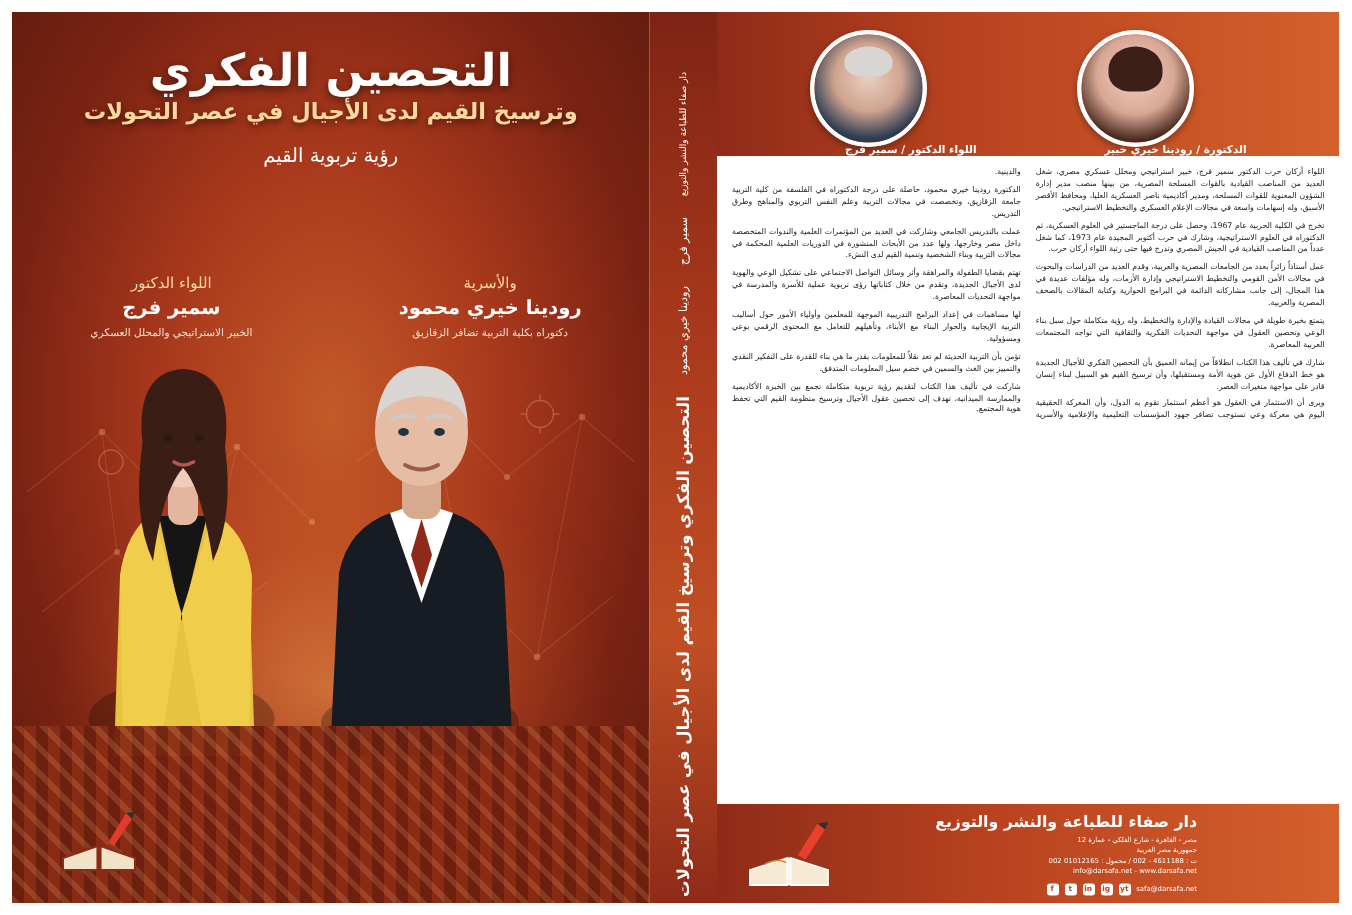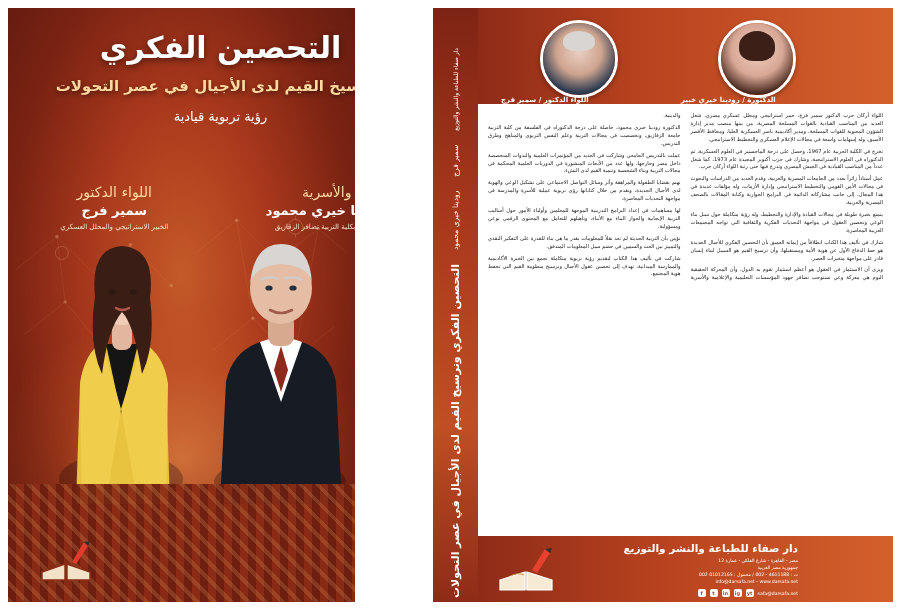--- a/index.html
+++ b/index.html
@@ -23,21 +23,21 @@
   .photo-l{left:62px;}
   .photo-r{left:240px;}
 
   .face-w{background:radial-gradient(circle at 50% 38%,#f0cfc0 0%,#d8a795 45%,#4a2a20 75%,#2b1712 100%);}
   .face-m{background:radial-gradient(circle at 50% 40%,#e9cfc2 0%,#cfa48f 40%,#2f3d52 72%,#1b2433 100%);}
   .face-w:after{content:"";position:absolute;left:18px;top:8px;width:36px;height:30px;border-radius:50% 50% 40% 40%;
         background:#3c2018;}
   .face-m:after{content:"";position:absolute;left:20px;top:8px;width:32px;height:20px;border-radius:50% 50% 40% 40%;
         background:#d8d5d2;}
 
-  .cap{position:absolute;top:88px;width:150px;text-align:left;color:#ffffff;
+  .cap{position:absolute;top:88px;width:150px;text-align:right;color:#ffffff;
        font-size:7px;font-weight:bold;direction:rtl;}
   .cap.l{left:23px;}
   .cap.r{left:203px;}
 
   .bodytext{position:absolute;top:104px;width:395px;left:10px;height:420px;
             direction:rtl;text-align:justify;color:#1a1a1a;font-size:5.2px;line-height:1.52;
             column-count:2;column-gap:10px;}
   .bodytext p{margin:0 0 4px 0;}
 
   .pub{position:absolute;left:0;bottom:0;width:415px;height:66px;color:#fff;direction:rtl;}
@@ -54,33 +54,33 @@
          overflow:hidden;}
   .spine-txt{position:absolute;left:0;top:0;width:594px;height:45px;
              transform:rotate(-90deg);transform-origin:0 0;translate:0 594px;
              display:flex;align-items:center;justify-content:flex-start;gap:14px;
              color:#fff;direction:rtl;padding-right:40px;box-sizing:border-box;}
   .spine-title{font-size:11px;font-weight:bold;}
   .spine-auth{font-size:7.5px;}
   .spine-pub{font-size:6px;}
 
   
-  .front{position:absolute;left:0;top:0;width:347px;height:594px;overflow:hidden;
+  .front{position:absolute;left:0;top:0;width:425px;height:594px;overflow:hidden;
          background:radial-gradient(ellipse at 50% 45%,#c45a28 0%,#a8381c 38%,#7b2313 70%,#5d1a0f 100%);}
   .glow{position:absolute;left:50%;top:300px;width:380px;height:300px;transform:translateX(-50%);
         background:radial-gradient(ellipse at center,rgba(255,178,90,.45) 0%,rgba(255,140,50,.12) 45%,rgba(0,0,0,0) 70%);}
   .net{position:absolute;inset:0;opacity:.5;}
   .ftitle{position:absolute;top:22px;left:0;width:425px;text-align:center;color:#ffffff;direction:rtl;}
   .ftitle .t1{font-size:30px;font-weight:bold;letter-spacing:1px;text-shadow:0 2px 6px rgba(0,0,0,.5);}
-  .ftitle .t2{font-size:15px;font-weight:bold;margin-top:12px;color:#ffd9a0;text-shadow:0 2px 5px rgba(0,0,0,.5);}
+  .ftitle .t2{font-size:15px;font-weight:bold;margin-top:0;color:#ffd9a0;text-shadow:0 2px 5px rgba(0,0,0,.5);}
   .ftitle .t3{font-size:13px;margin-top:14px;color:#ffffff;}
 
   .auth-row{position:absolute;top:176px;left:0;width:425px;display:flex;direction:rtl;color:#fff;}
   .auth{flex:1;text-align:center;direction:rtl;}
-  .auth .pre{font-size:14px;color:#ffd9a0;}
+  .auth .pre{font-size:10px;color:#ffd9a0;}
   .auth .nm{font-size:13px;font-weight:bold;margin-top:3px;}
   .auth .rl{font-size:7px;margin-top:4px;color:#f3e2cf;line-height:1.45;}
 
   .pattern{position:absolute;left:0;bottom:0;width:425px;height:118px;
            background:repeating-linear-gradient(90deg,#6d1f10 0 8px,#8a2c15 8px 16px);
            opacity:.95;}
   .pattern:before{content:"";position:absolute;inset:0;
            background:repeating-linear-gradient(45deg,rgba(255,190,120,.18) 0 4px,rgba(0,0,0,0) 4px 12px);}
   .fbadge{position:absolute;left:30px;bottom:18px;width:58px;height:46px;}
 
@@ -124,21 +124,21 @@
         <g fill="none" stroke="rgba(255,220,170,.5)" stroke-width="1">
           <circle cx="352" cy="268" r="9"></circle>
             <path d="M352 259 v-4 M352 277 v4 M343 268 h-4 M361 268 h4"></path>
           <circle cx="66" cy="300" r="8"></circle>
         </g>
       </svg>
 
       <div class="ftitle">
         <div class="t1">التحصين الفكري</div>
         <div class="t2">وترسيخ القيم لدى الأجيال في عصر التحولات</div>
-        <div class="t3">رؤية تربوية قيادية</div>
+        <div class="t3">رؤية تربوية القيم</div>
       </div>
 
       <div class="auth-row">
         <div class="auth">
           <div class="pre">والأسرية</div>
           <div class="nm">رودينا خيري محمود</div>
           <div class="rl">دكتوراه بكلية التربية تضافر الزقازيق</div>
         </div>
         <div class="auth">
           <div class="pre">اللواء الدكتور</div>

